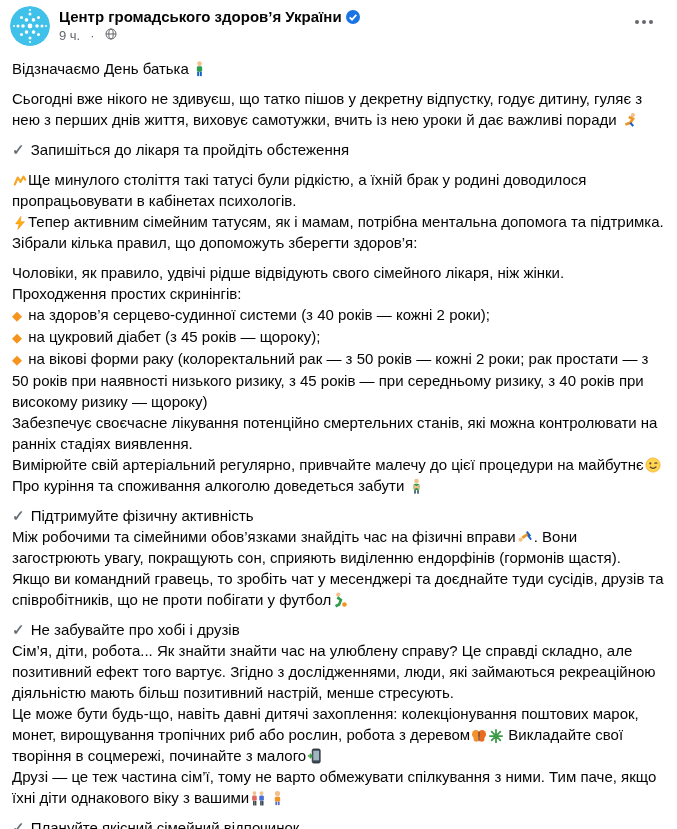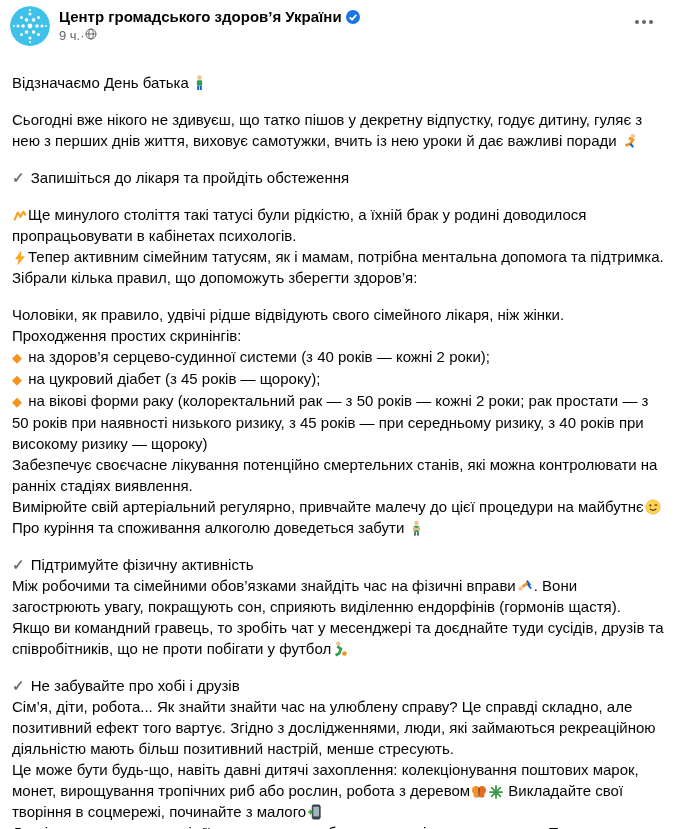--- a/index.html
+++ b/index.html
@@ -7,25 +7,25 @@
     width:677px;height:829px;overflow:hidden;background:#fff;
     font-family:"Liberation Sans",sans-serif;color:#050505;
   }
   .fb-post{width:677px;}
   .header{display:flex;align-items:flex-start;padding:6px 16px 2px 10px;position:relative;}
   .avatar{width:40px;height:40px;border-radius:50%;flex:0 0 40px;cursor:pointer;overflow:hidden;}
   .hmeta{margin-left:9px;padding-top:1px;}
   .name-row{display:flex;align-items:center;gap:4px;}
   .page-name{font-weight:700;font-size:15px;color:#050505;cursor:pointer;line-height:20px;}
   .verified{display:inline-flex;align-items:center;}
-  .sub-row{display:flex;align-items:center;gap:0;color:#65676b;font-size:13px;margin-top:1px;line-height:16px;}
+  .sub-row{display:flex;align-items:center;gap:10px;color:#65676b;font-size:13px;margin-top:1px;line-height:16px;}
   .more{position:absolute;right:20px;top:16px;display:flex;gap:3px;cursor:pointer;padding:4px;}
   .more i{width:4px;height:4px;border-radius:50%;background:#65676b;display:block;}
   .post{padding:8px 12px 0 12px;font-size:15px;line-height:21px;}
-  .para{margin:16px 0 9px 0;}
+  .para{margin:2px 0 9px 0;}
   .emo{display:inline-block;vertical-align:-3px;margin:0 1px;line-height:1;}
   .tcheck{color:#6a7079;font-weight:700;font-size:15px;margin-right:2px;}
   .tdiamond{color:#f7941d;font-size:13px;margin-right:2px;}
 </style>
 </head>
 <body>
 
 <div class="fb-post">
   <div class="header">
     <div class="avatar">

